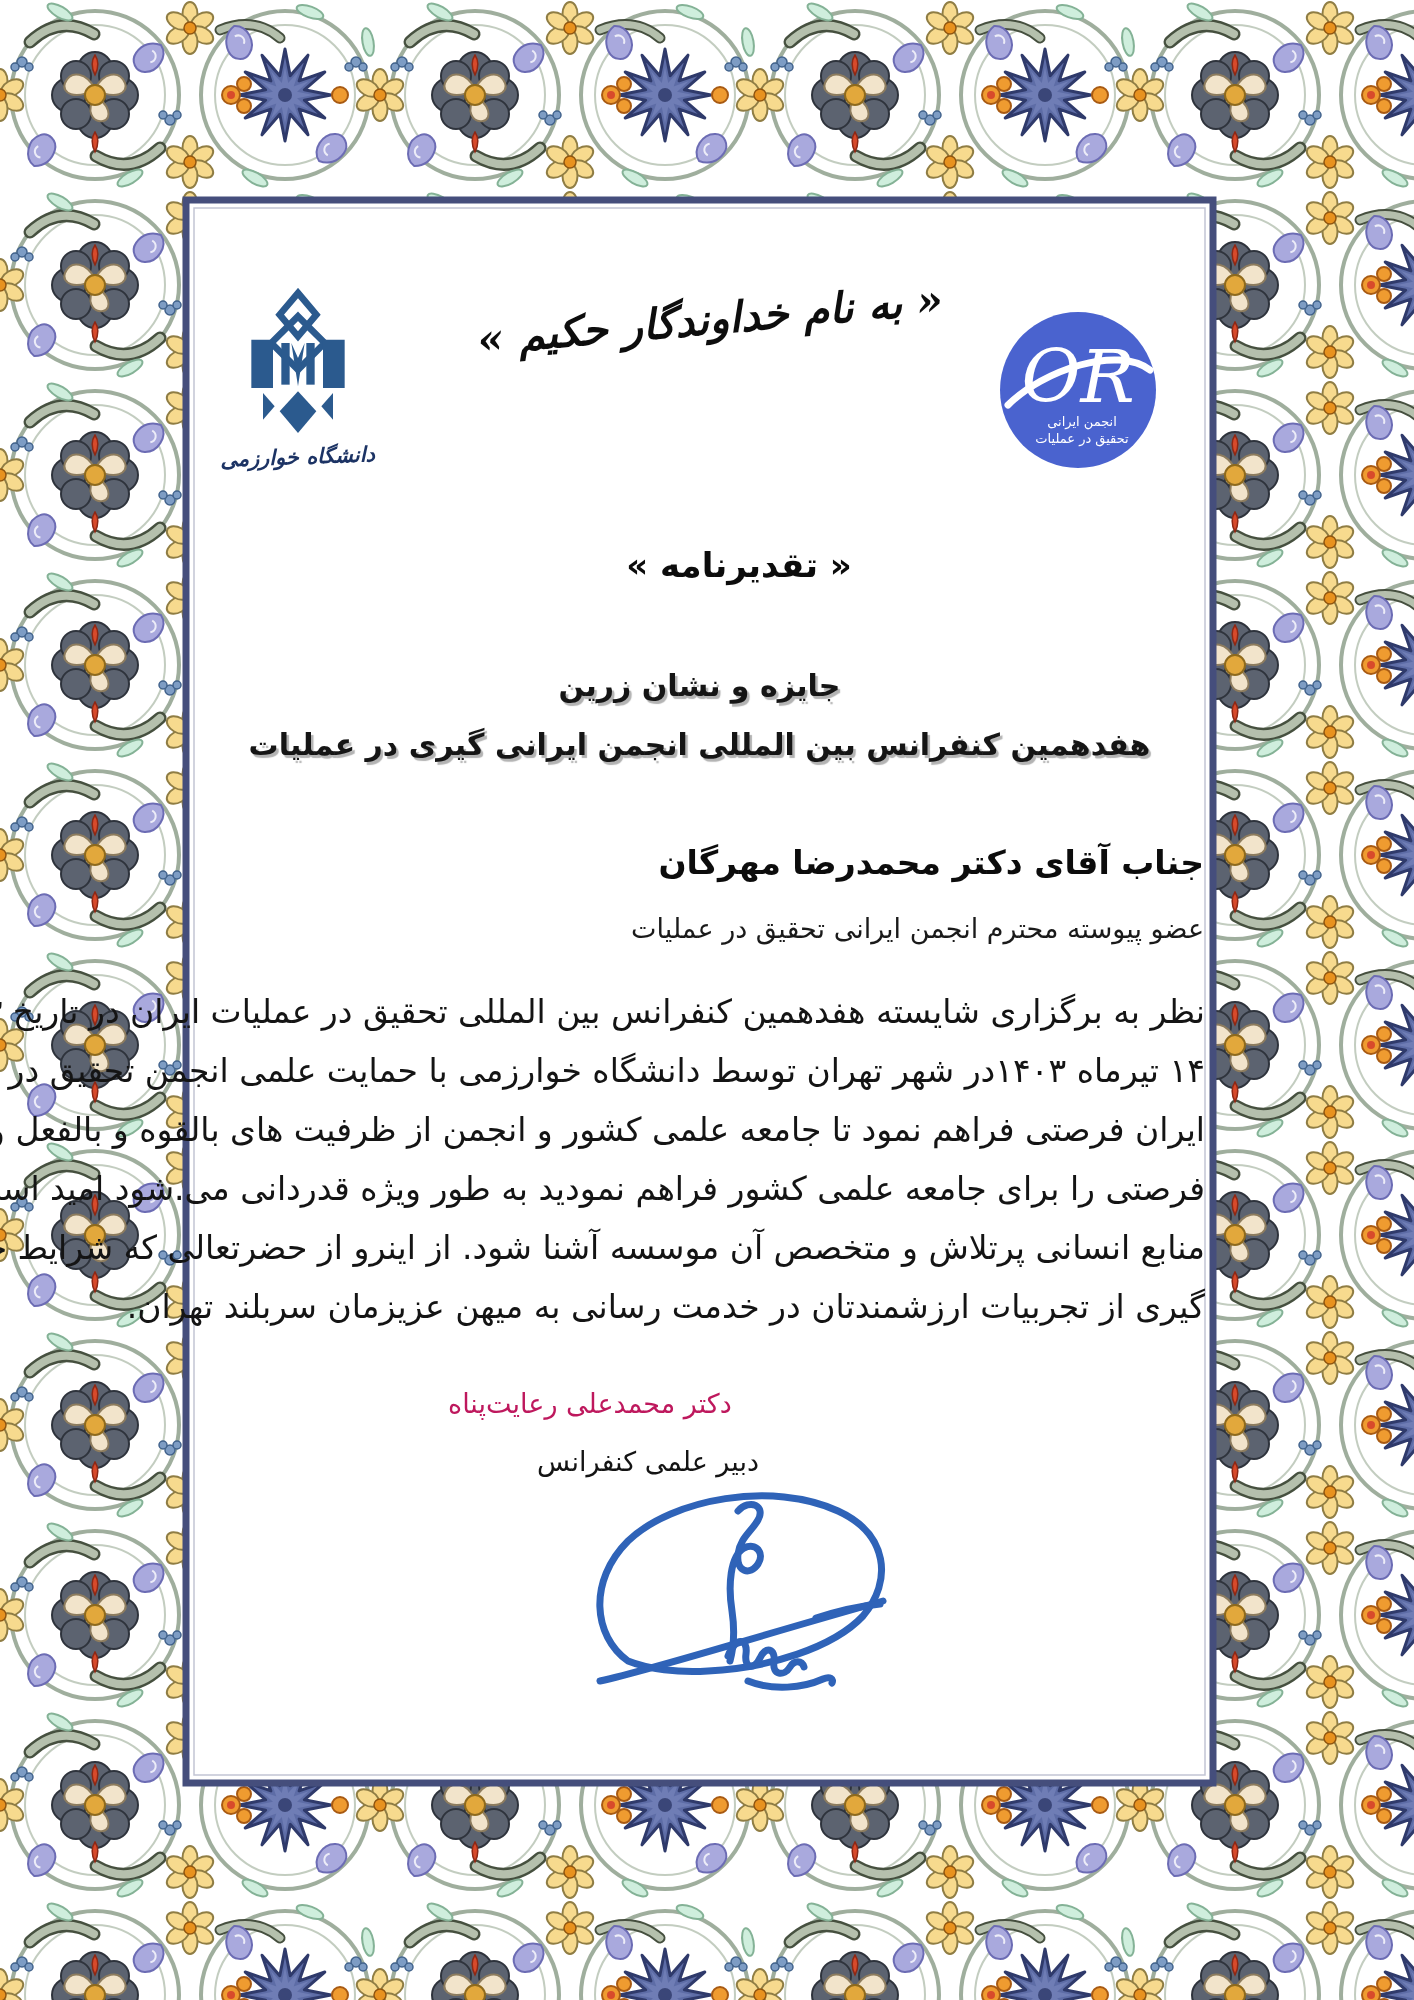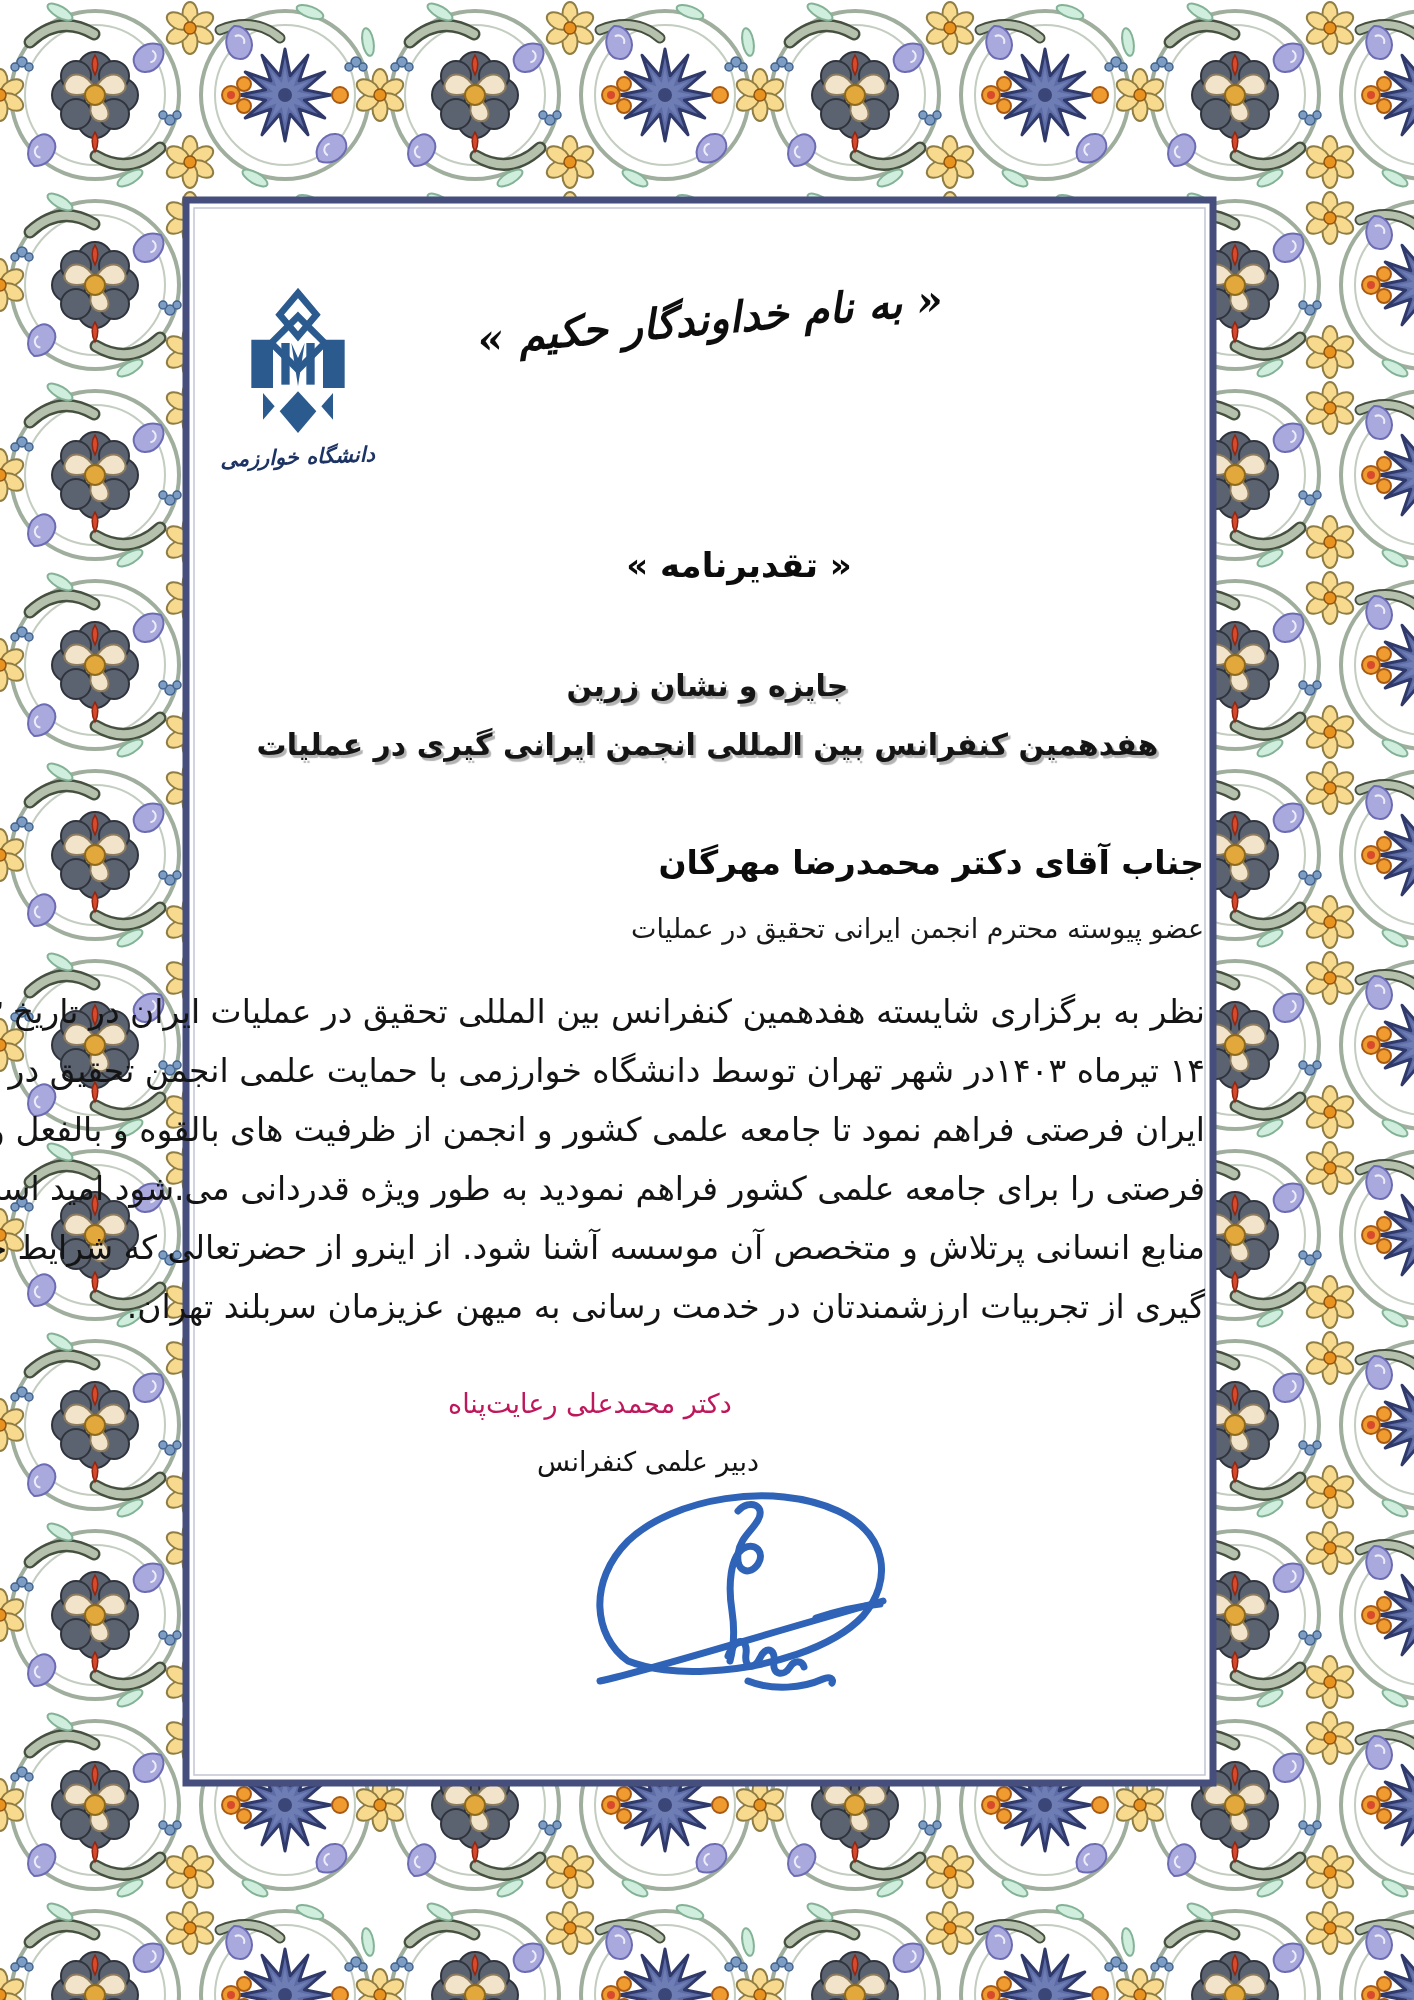--- a/index.html
+++ b/index.html
@@ -21,21 +21,21 @@
     font-size:42px; color:#0d0d0d; transform:rotate(-5deg); direction:rtl;
   }
 
   .or-logo { position:absolute; left:998px; top:310px; }
 
   .cert-title {
     position:absolute; left:194px; top:545px; width:1090px; text-align:center;
     font-size:34px; font-weight:bold; color:#0c0c0c;
   }
   .award-line {
-    position:absolute; left:202px; width:1011px; text-align:center;
+    position:absolute; left:194px; width:1011px; text-align:center;
     font-size:30px; font-weight:bold; color:#151515;
     text-shadow:2.5px 3px 1px #b3b3b3;
   }
   .award-1 { top:668px; }
   .award-2 { top:727px; }
 
   .recipient {
     position:absolute; right:210px; top:843px; left:205px; text-align:right;
     font-size:33px; font-weight:bold; color:#0c0c0c;
   }
@@ -179,20 +179,29 @@
           <path d="M70 124 L92 148 L70 174 L48 148 Z"></path>
           <path d="M28 126 l14 16 l-14 16 z"></path>
           <path d="M112 126 l-14 16 l14 16 z"></path>
         </g>
       </svg>
       <div class="uni-name">دانشگاه خوارزمی</div>
     </div>
 
     <div class="bismillah">« به نام خداوندگار حکیم »</div>
 
+    <div class="or-logo">
+      <svg width="160" height="160" viewBox="0 0 160 160">
+        <circle cx="80" cy="80" r="78" fill="#4a63cf"></circle>
+        <path d="M10 95 C 45 60 120 35 152 60" fill="none" stroke="#ffffff" stroke-width="7" stroke-linecap="round"></path>
+        <text x="80" y="92" text-anchor="middle" font-family="DejaVu Serif, serif" font-style="italic" font-size="72" fill="#ffffff">OR</text>
+        <text x="84" y="116" text-anchor="middle" font-family="DejaVu Sans, sans-serif" font-size="13" fill="#ffffff" direction="rtl">انجمن ایرانی</text>
+        <text x="84" y="133" text-anchor="middle" font-family="DejaVu Sans, sans-serif" font-size="13" fill="#ffffff" direction="rtl">تحقیق در عملیات</text>
+      </svg>
+    </div>
 
     <div class="cert-title">« تقدیرنامه »</div>
 
     <div class="award-line award-1">جایزه و نشان زرین</div>
     <div class="award-line award-2">هفدهمین کنفرانس بین المللی انجمن ایرانی گیری در عملیات</div>
 
     <div class="recipient">جناب آقای دکتر محمدرضا مهرگان</div>
     <div class="recipient-role">عضو پیوسته محترم انجمن ایرانی تحقیق در عملیات</div>
 
     <div class="body-text">

